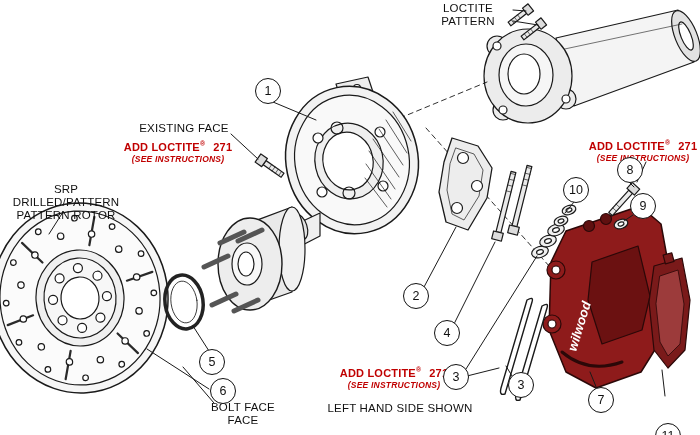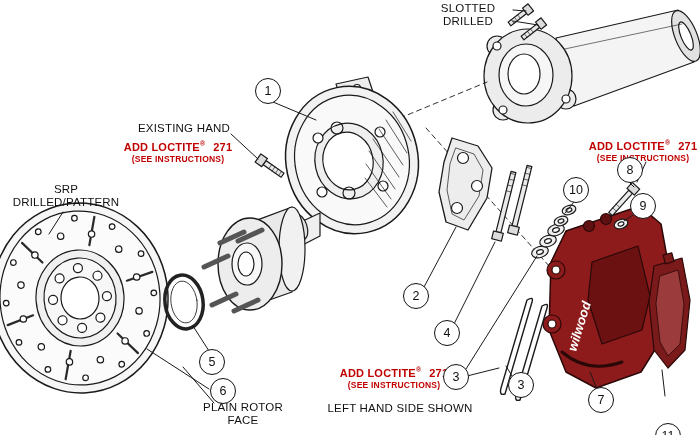--- a/index.html
+++ b/index.html
@@ -3,21 +3,21 @@
 <meta charset="utf-8">
 <style>
   html,body{margin:0;padding:0;background:#fff;}
   .stage{position:relative;width:700px;height:435px;background:#ffffff;overflow:hidden;
          font-family:"Liberation Sans",sans-serif;color:#111;}
   svg{position:absolute;left:0;top:0;}
   .label{position:absolute;text-align:center;font-size:11.5px;line-height:13px;letter-spacing:.2px;}
   .red{color:#c00000;font-weight:bold;font-size:11px;}
   .red sup{font-size:7px;}
   .num{margin-left:8px;}
-  .instr{font-weight:bold;font-size:8.5px;line-height:10px;}
+  .instr{font-weight:bold;font-style:italic;font-size:8.5px;line-height:10px;}
   .callout{position:absolute;width:26px;height:26px;border:1.4px solid #111;border-radius:50%;
            background:#fff;display:flex;align-items:center;justify-content:center;
            font-size:12.5px;box-sizing:border-box;}
 </style>
 </head>
 <body>
 
 <div class="stage">
 
 <svg width="700" height="435" viewBox="0 0 700 435">
@@ -274,47 +274,48 @@
     <line x1="214" y1="403" x2="183" y2="367"></line>
     <line x1="459" y1="378" x2="499" y2="368"></line>
     <line x1="646" y1="162" x2="637" y2="182"></line>
     <line x1="513" y1="10" x2="526" y2="11"></line>
     <line x1="513" y1="21" x2="538" y2="25"></line>
   </g>
  </g>
 </svg>
 
 <div class="label" style="left:420px;top:2px;width:96px;">
-  <div>SLOTTED</div>
-  <div>DRILLED</div>
-</div>
-
-<div class="label" style="left:136px;top:122px;width:96px;">EXISTING HAND</div>
+  <div>LOCTITE</div>
+  <div>PATTERN</div>
+</div>
+
+<div class="label" style="left:136px;top:122px;width:96px;">EXISTING FACE</div>
 
 <div class="label red" style="left:118px;top:137px;width:120px;">
   <span>ADD LOCTITE</span><sup>®</sup><span class="num">271</span>
   <div class="instr">(SEE INSTRUCTIONS)</div>
 </div>
 
 <div class="label" style="left:0px;top:183px;width:132px;">
   <div>SRP DRILLED/PATTERN</div>
+  <div>PATTERN ROTOR</div>
 </div>
 
 <div class="label red" style="left:586px;top:136px;width:114px;">
   <span>ADD LOCTITE</span><sup>®</sup><span class="num">271</span>
   <div class="instr">(SEE INSTRUCTIONS)</div>
 </div>
 
 <div class="label red" style="left:333px;top:363px;width:122px;">
   <span>ADD LOCTITE</span><sup>®</sup><span class="num">271</span>
   <div class="instr">(SEE INSTRUCTIONS)</div>
 </div>
 
 <div class="label" style="left:203px;top:401px;width:80px;">
-  <div>PLAIN ROTOR</div>
+  <div>BOLT FACE</div>
   <div>FACE</div>
 </div>
 
 <div class="label" style="left:318px;top:402px;width:164px;">LEFT HAND SIDE SHOWN</div>
 
 <div class="callout" style="left:255px;top:78px;">1</div>
 <div class="callout" style="left:403px;top:283px;">2</div>
 <div class="callout" style="left:443px;top:364px;">3</div>
 <div class="callout" style="left:434px;top:320px;">4</div>
 <div class="callout" style="left:199px;top:349px;">5</div>

